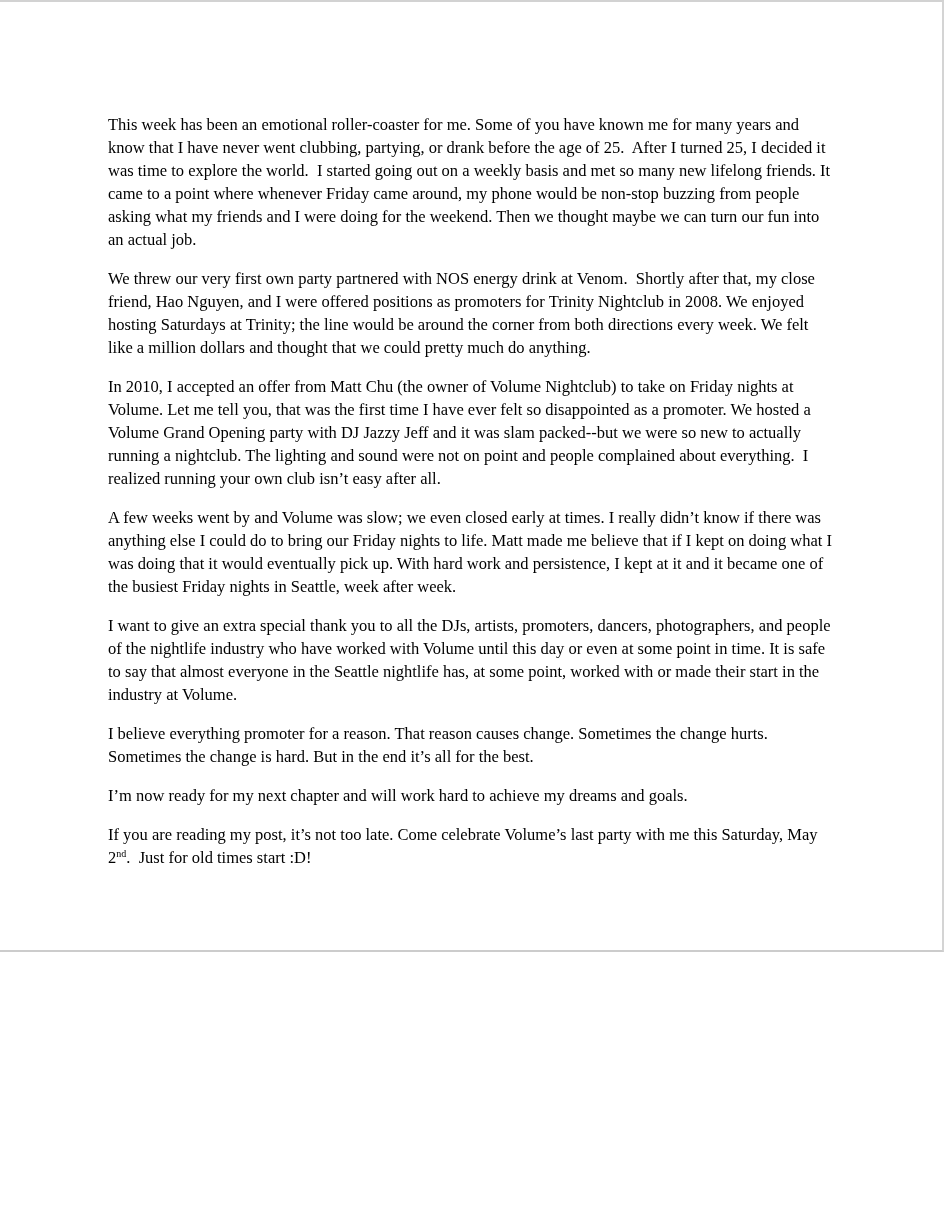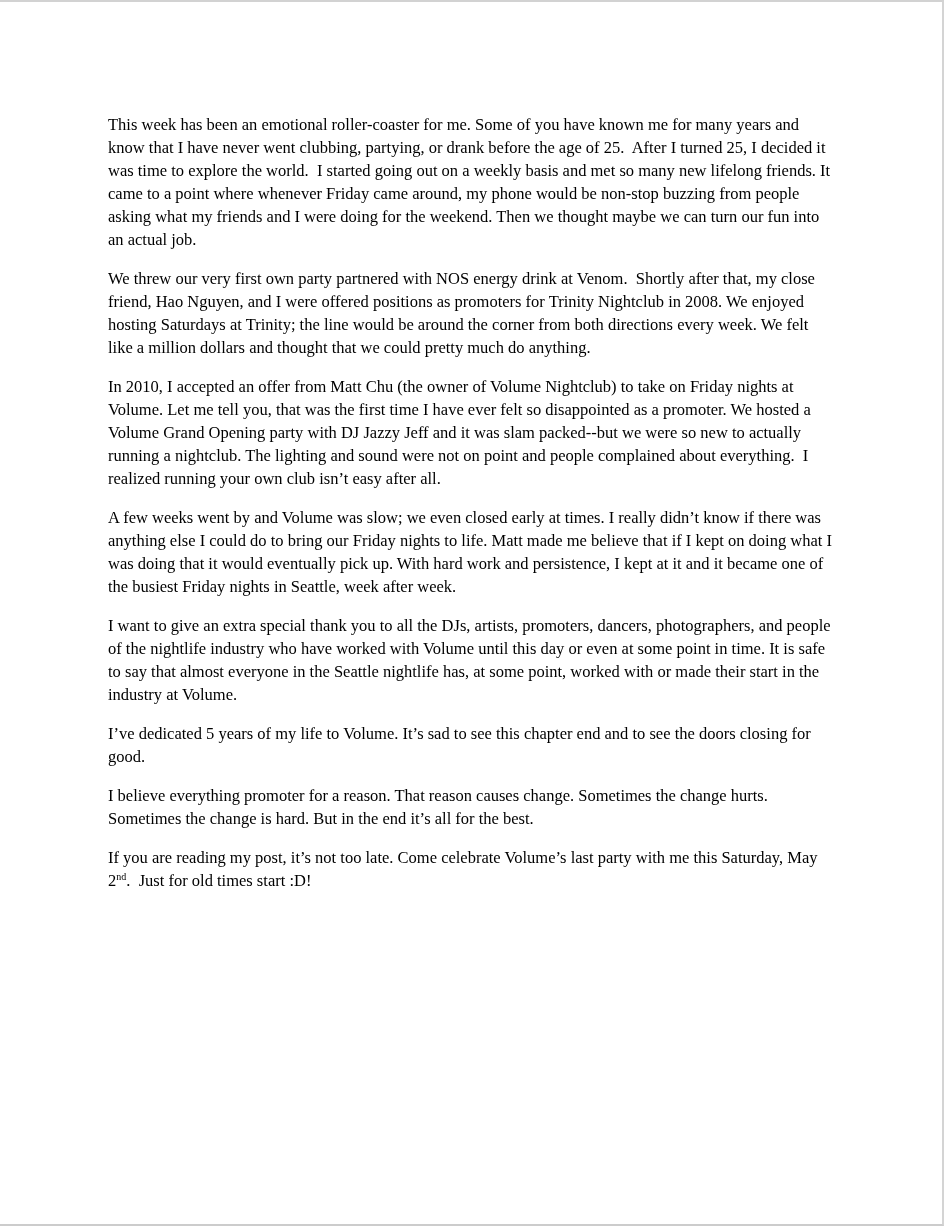--- a/index.html
+++ b/index.html
@@ -3,21 +3,21 @@
 <meta charset="utf-8">
 <style>
   html, body {
     margin: 0;
     padding: 0;
     background: #ffffff;
   }
   .page {
     position: relative;
     width: 944px;
-    height: 1226px;
+    height: 952px;
     box-sizing: border-box;
     background: #ffffff;
     border-top: 2px solid #d2d2d2;
     border-right: 2px solid #d4d4d4;
     border-bottom: 2px solid #cccccc;
     padding: 111px 106px 0 108px;
   }
   .article {
     font-family: "Liberation Serif", "DejaVu Serif", serif;
     font-size: 16.5px;
@@ -40,17 +40,17 @@
 <body>
 
 <div class="page">
   <article class="article">
 
   <p><span>This week has been an emotional roller-coaster for me. Some of you have known me for many years and know that I have never went clubbing, partying, or drank before the age of 25.  After I turned 25, I decided it was time to explore the world.  I started going out on a weekly basis and met so many new lifelong friends. It came to a point where whenever Friday came around, my phone would be non-stop buzzing from people asking what my friends and I were doing for the weekend. Then we thought maybe we can turn our fun into an actual job.</span></p>
       <p><span>We threw our very first own party partnered with NOS energy drink at Venom.  Shortly after that, my close friend, Hao Nguyen, and I were offered positions as promoters for Trinity Nightclub in 2008. We enjoyed hosting Saturdays at Trinity; the line would be around the corner from both directions every week. We felt like a million dollars and thought that we could pretty much do anything.</span></p>
       <p><span>In 2010, I accepted an offer from Matt Chu (the owner of Volume Nightclub) to take on Friday nights at Volume. Let me tell you, that was the first time I have ever felt so disappointed as a promoter. We hosted a Volume Grand Opening party with DJ Jazzy Jeff and it was slam packed--but we were so new to actually running a nightclub. The lighting and sound were not on point and people complained about everything.  I realized running your own club isn’t easy after all.</span></p>
       <p><span>A few weeks went by and Volume was slow; we even closed early at times. I really didn’t know if there was anything else I could do to bring our Friday nights to life. Matt made me believe that if I kept on doing what I was doing that it would eventually pick up. With hard work and persistence, I kept at it and it became one of the busiest Friday nights in Seattle, week after week.</span></p>
       <p><span>I want to give an extra special thank you to all the DJs, artists, promoters, dancers, photographers, and people of the nightlife industry who have worked with Volume until this day or even at some point in time. It is safe to say that almost everyone in the Seattle nightlife has, at some point, worked with or made their start in the industry at Volume.</span></p>
-      <p><span>I’ve dedicated 5 years of my life to Volume. It’s sad to see this chapter end and to see the doors closing for good.</span></p>
       <p><span>I believe everything promoter for a reason. That reason causes change. Sometimes the change hurts. Sometimes the change is hard. But in the end it’s all for the best.</span></p>
+      <p><span>I’m now ready for my next chapter and will work hard to achieve my dreams and goals.</span></p>
       <p><span>If you are reading my post, it’s not too late. Come celebrate Volume’s last party with me this Saturday, May 2</span><sup>nd</sup><span>.  Just for old times start :D!</span></p>
     </article>
 </div>
 
 </body></html>

